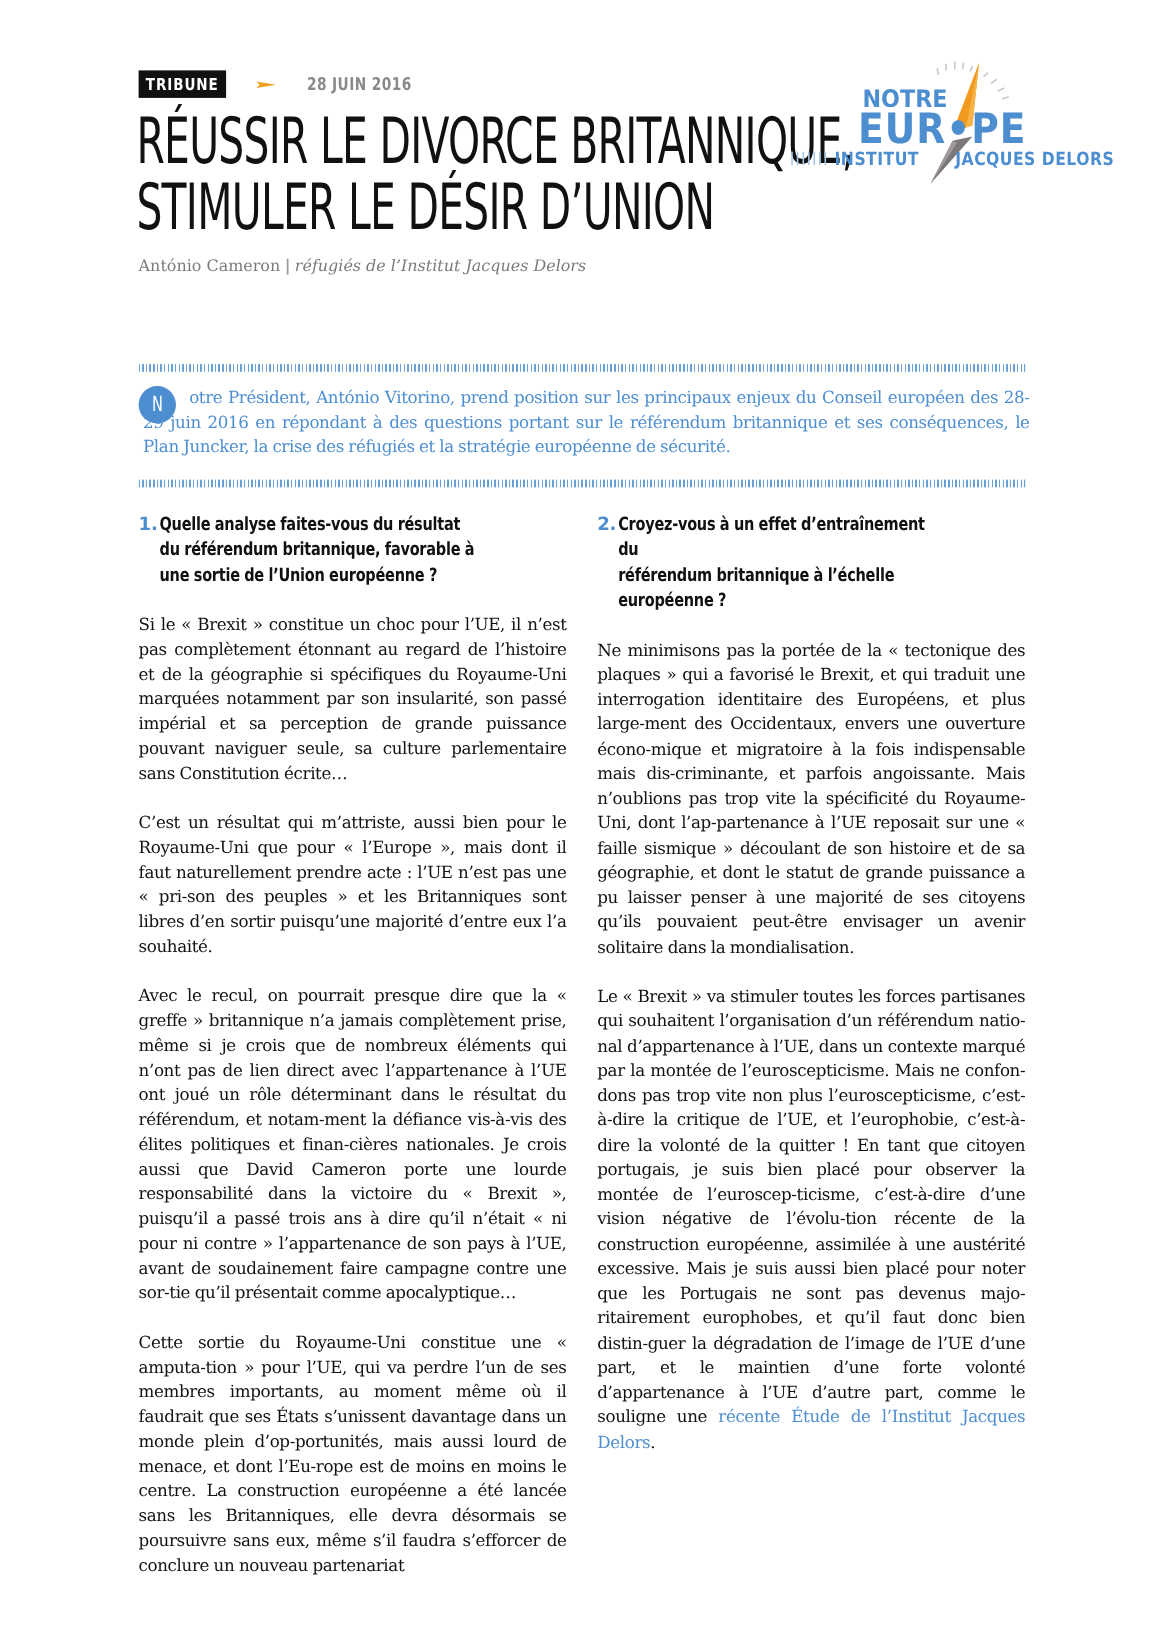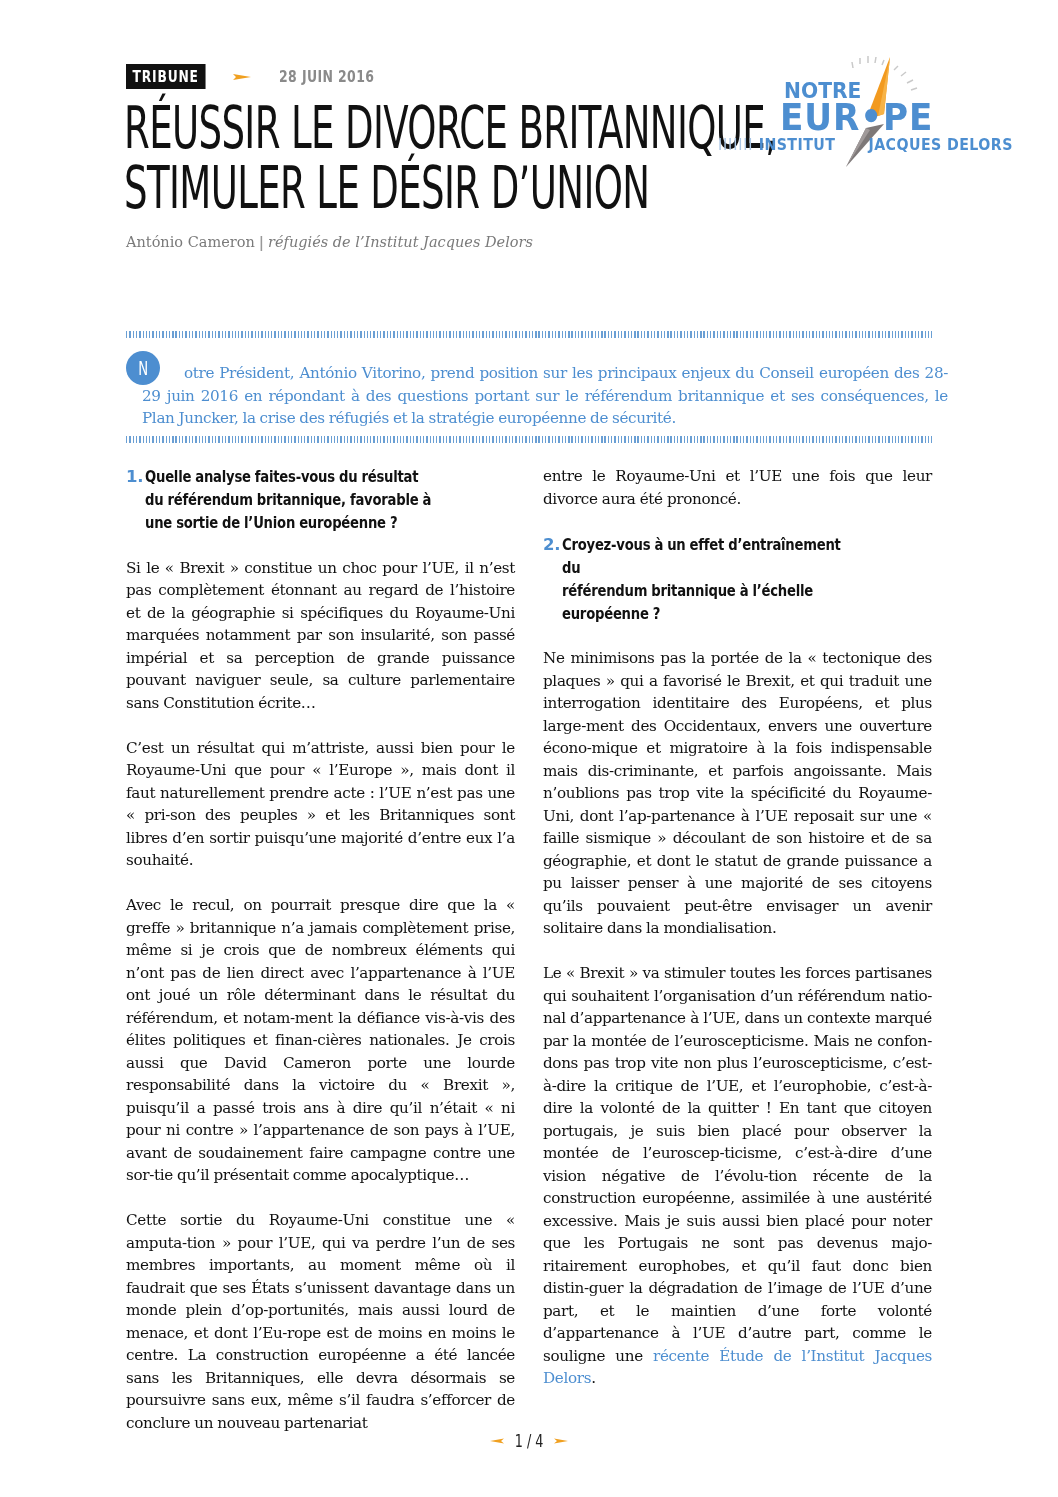--- a/index.html
+++ b/index.html
@@ -36,21 +36,21 @@
   .logo svg { position: absolute; left: 0; top: 0; }
 
   
   .rule { position: absolute; left: 126px; width: 806px; height: 7px;
           background: repeating-linear-gradient(90deg, #6a9fd4 0px, #6a9fd4 1.3px, transparent 1.3px, transparent 3.3px); }
   .dropcap { position: absolute; left: 126px; top: 351px; width: 34px; height: 34px; border-radius: 50%;
              background: #4d8ed0; color: #fff; font-family: "DejaVu Sans", sans-serif; font-size: 19px;
              display: flex; align-items: center; justify-content: center; }
   .dropcap span { transform: scaleX(0.7); display: inline-block; }
   .intro { position: absolute; left: 126px; top: 346px; width: 806px; font-family: "DejaVu Serif", serif;
-           font-size: 15.2px; line-height: 22.5px; color: #4d8ed0; text-align: justify; margin: 16px;
+           font-size: 15.2px; line-height: 22.5px; color: #4d8ed0; text-align: justify; margin: 4px;
            letter-spacing: -0.35px; word-spacing: -0.5px; }
   .intro .indent { display: inline-block; width: 42px; }
 
   
   .col { position: absolute; top: 465px; width: 389px; font-family: "DejaVu Serif", serif; font-size: 15.2px;
          line-height: 22.5px; color: #111; letter-spacing: -0.35px; word-spacing: -0.3px; }
   .col-left { left: 126px; }
   .col-right { left: 543px; }
   .col p { margin: 0 0 22.5px 0; text-align: justify; hyphens: manual; }
   .q { display: flex; margin: 0 0 22.5px 0; font-family: "DejaVu Sans", sans-serif; font-weight: bold; font-size: 16.5px;
@@ -134,37 +134,25 @@
         <span style="display:block">une sortie de l’Union européenne ?</span>
       </span>
     </div>
     <p>Si le « Brexit » constitue un choc pour l’UE, il n’est pas complètement étonnant au regard de l’histoire et de la géographie si spécifiques du Royaume-Uni marquées notamment par son insularité, son passé impérial et sa perception de grande puissance pouvant naviguer seule, sa culture parlementaire sans Constitution écrite…</p>
     <p>C’est un résultat qui m’attriste, aussi bien pour le Royaume-Uni que pour « l’Europe », mais dont il faut naturellement prendre acte : l’UE n’est pas une « pri-son des peuples » et les Britanniques sont libres d’en sortir puisqu’une majorité d’entre eux l’a souhaité.</p>
     <p>Avec le recul, on pourrait presque dire que la « greffe » britannique n’a jamais complètement prise, même si je crois que de nombreux éléments qui n’ont pas de lien direct avec l’appartenance à l’UE ont joué un rôle déterminant dans le résultat du référendum, et notam-ment la défiance vis-à-vis des élites politiques et finan-cières nationales. Je crois aussi que David Cameron porte une lourde responsabilité dans la victoire du « Brexit », puisqu’il a passé trois ans à dire qu’il n’était « ni pour ni contre » l’appartenance de son pays à l’UE, avant de soudainement faire campagne contre une sor-tie qu’il présentait comme apocalyptique…</p>
     <p>Cette sortie du Royaume-Uni constitue une « amputa-tion » pour l’UE, qui va perdre l’un de ses membres importants, au moment même où il faudrait que ses États s’unissent davantage dans un monde plein d’op-portunités, mais aussi lourd de menace, et dont l’Eu-rope est de moins en moins le centre. La construction européenne a été lancée sans les Britanniques, elle devra désormais se poursuivre sans eux, même s’il faudra s’efforcer de conclure un nouveau partenariat</p>
   </div>
 
   <div class="col col-right">
-    <p>entre le Royaume-Uni et l’UE une fois que leur divorce aura été prononcé.</p>
     <div class="q">
       <span class="num">2.</span>
       <span class="qtext">
         <span style="display:block">Croyez-vous à un effet d’entraînement du</span>
         <span style="display:block">référendum britannique à l’échelle européenne ?</span>
       </span>
     </div>
     <p>Ne minimisons pas la portée de la « tectonique des plaques » qui a favorisé le Brexit, et qui traduit une interrogation identitaire des Européens, et plus large-ment des Occidentaux, envers une ouverture écono-mique et migratoire à la fois indispensable mais dis-criminante, et parfois angoissante. Mais n’oublions pas trop vite la spécificité du Royaume-Uni, dont l’ap-partenance à l’UE reposait sur une « faille sismique » découlant de son histoire et de sa géographie, et dont le statut de grande puissance a pu laisser penser à une majorité de ses citoyens qu’ils pouvaient peut-être envisager un avenir solitaire dans la mondialisation.</p>
     <p><span>Le « Brexit » va stimuler toutes les forces partisanes qui souhaitent l’organisation d’un référendum natio-nal d’appartenance à l’UE, dans un contexte marqué par la montée de l’euroscepticisme. Mais ne confon-dons pas trop vite non plus l’euroscepticisme, c’est-à-dire la critique de l’UE, et l’europhobie, c’est-à-dire la volonté de la quitter ! En tant que citoyen portugais, je suis bien placé pour observer la montée de l’euroscep-ticisme, c’est-à-dire d’une vision négative de l’évolu-tion récente de la construction européenne, assimilée à une austérité excessive. Mais je suis aussi bien placé pour noter que les Portugais ne sont pas devenus majo-ritairement europhobes, et qu’il faut donc bien distin-guer la dégradation de l’image de l’UE d’une part, et le maintien d’une forte volonté d’appartenance à l’UE d’autre part, comme le souligne une </span><a class="link">récente Étude de l’Institut Jacques Delors</a><span>.</span></p>
   </div>
 
-  <div class="pager">
-    <span class="inner">
-      <svg width="14" height="6" viewBox="0 0 14 6">
-          <polygon points="14,0.5 0,3 14,5.5 11,3" fill="#f0a020"></polygon>
-        </svg>
-      <span class="txt">1 / 4</span>
-      <svg width="14" height="6" viewBox="0 0 14 6">
-          <polygon points="0,0.5 14,3 0,5.5 3,3" fill="#f0a020"></polygon>
-        </svg>
-    </span>
-  </div>
 
 </div>
 
 </body></html>

